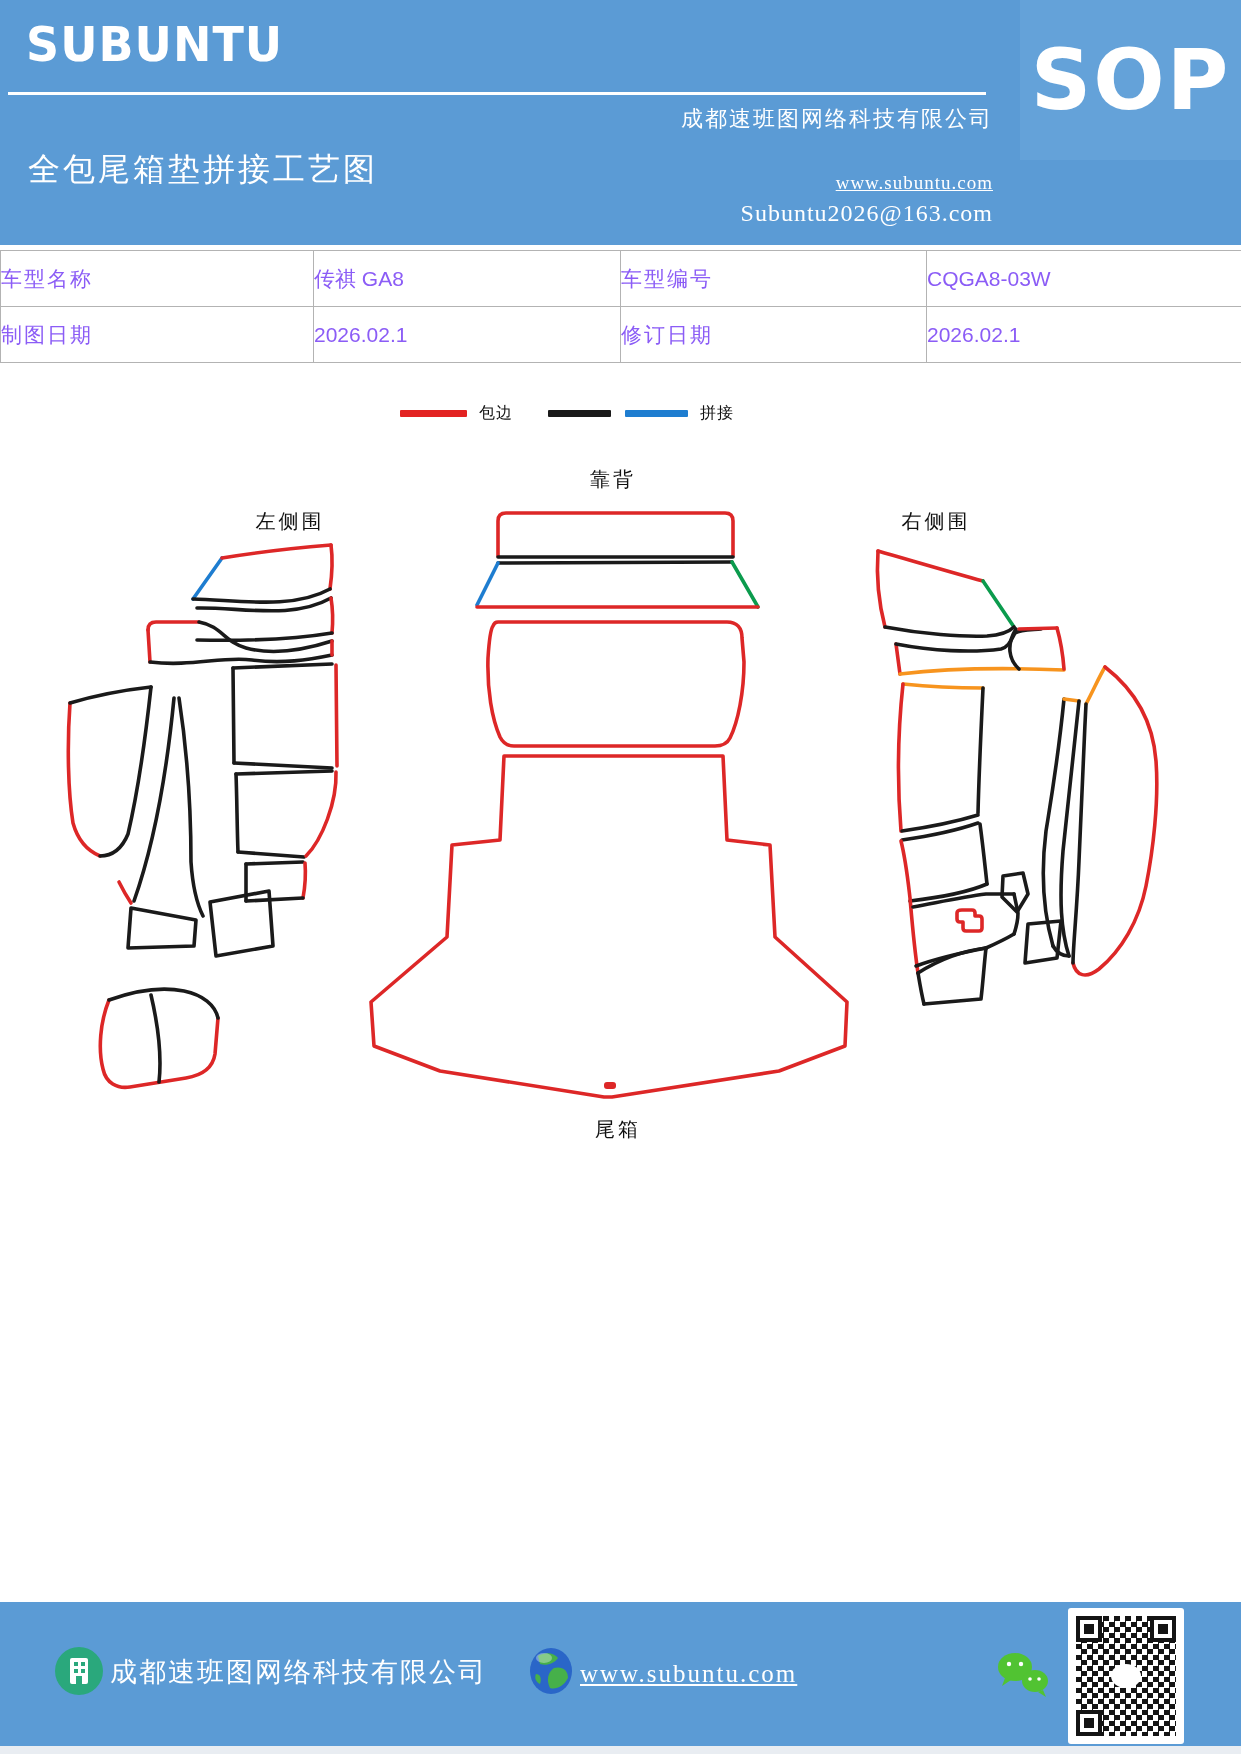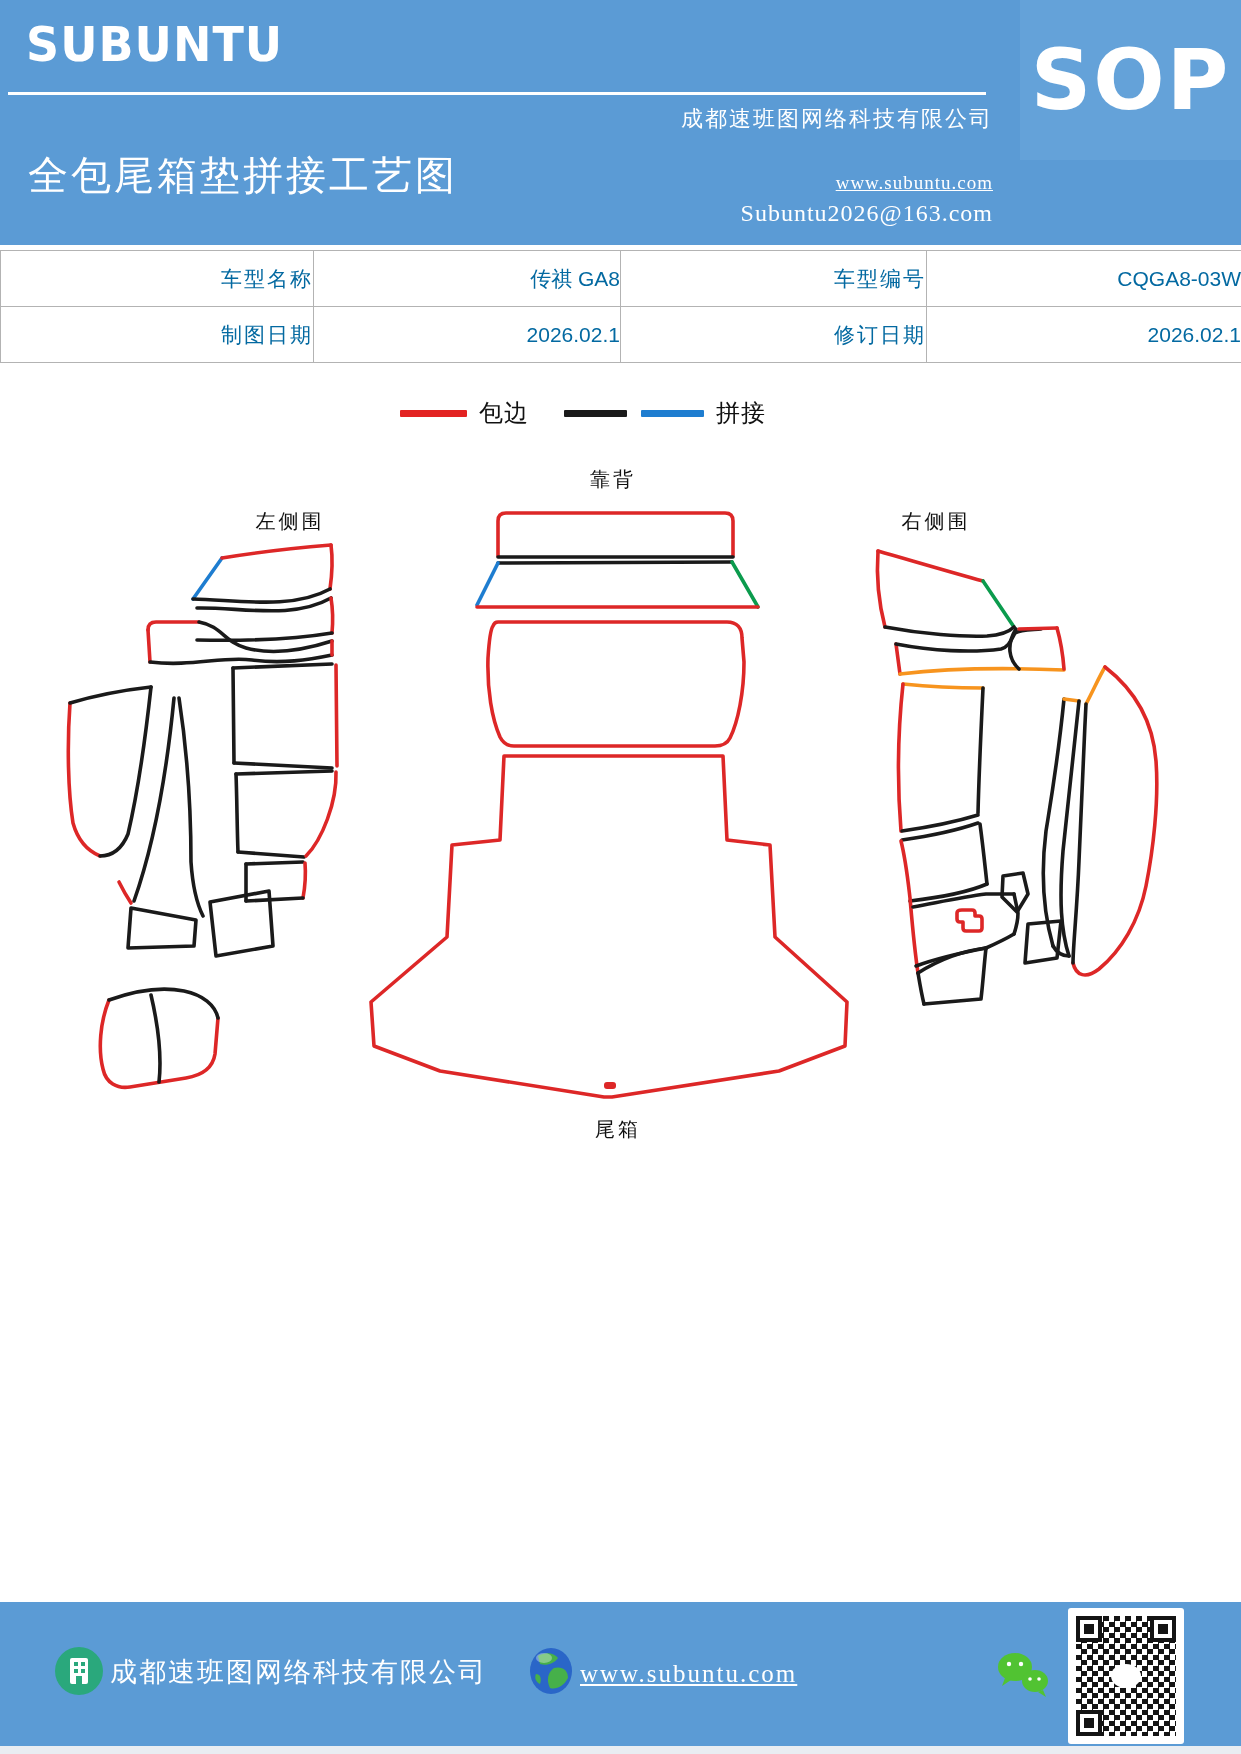--- a/index.html
+++ b/index.html
@@ -16,39 +16,39 @@
          background:var(--header-bg,#5b9bd5); }
   .sop-box { position:absolute; left:1020px; top:0; width:221px; height:160px;
          background:var(--sop-bg,#64a2d9); display:flex; align-items:center; justify-content:center; }
   .sop-text { color:#fff; font-size:84px; font-weight:800; letter-spacing:2px;
          font-family:"DejaVu Sans","Liberation Sans",sans-serif;text-align:right; }
   .logo { position:absolute; left:26px; top:16px; color:#fff; font-size:46px; font-weight:800;
          letter-spacing:1px; transform:scaleY(1.05); transform-origin:left top;
          font-family:"DejaVu Sans","Liberation Sans",sans-serif; }
   .hdr-rule { position:absolute; left:8px; top:92px; width:978px; height:3px; background:#fff; }
   .hdr-company { position:absolute; right:248px; top:104px; color:#fff; font-size:22px; letter-spacing:2px; }
-  .hdr-title { position:absolute; left:28px; top:148px; color:#fff; font-size:40px; letter-spacing:3px; }
+  .hdr-title { position:absolute; left:28px; top:148px; color:#fff; font-size:32px; letter-spacing:3px; }
   .hdr-web { position:absolute; right:248px; top:172px; color:#fff; font-size:19px;
          text-decoration:underline; letter-spacing:1px; }
   .hdr-mail { position:absolute; right:248px; top:200px; color:#fff; font-size:24px; letter-spacing:1px; }
 
   
   .info-table { position:absolute; left:0; top:250px; width:1241px; height:113px;
          border-collapse:collapse; table-layout:fixed; }
-  .info-table td { border:1px solid var(--table-border,#b3b3b3); text-align:right; vertical-align:middle;
-         font-size:21px; color:#0369a1; }
+  .info-table td { border:1px solid var(--table-border,#b3b3b3); text-align:left; vertical-align:middle;
+         font-size:21px; color:#8b5cf6; }
   .info-table td.lbl { font-family:"Liberation Serif","DejaVu Serif",serif; letter-spacing:2px; }
 
   
   .legend { position:absolute; left:400px; top:398px; height:30px; display:flex; align-items:center; }
   .sw { height:7px; border-radius:1px; }
   .sw-red   { width:67px; background:var(--legend-red,#e32322); }
   .sw-black { width:63px; background:var(--seam-black,#1a1a1a); margin-left:35px; }
   .sw-blue  { width:63px; background:var(--seam-blue,#1e7dd0); margin-left:14px; }
-  .legend-label { font-size:24px; color:#111; margin-left:12px; letter-spacing:1px;
+  .legend-label { font-size:16px; color:#111; margin-left:12px; letter-spacing:1px;
          font-family:"Liberation Serif","DejaVu Serif",serif; }
 
   
   .diagram-svg { position:absolute; left:0; top:0; width:1241px; height:1754px; }
   .diagram-svg path, .diagram-svg line { fill:none; stroke-width:3.6px;
          stroke-linecap:round; stroke-linejoin:round; }
   .e-red { stroke:var(--edge-red,#dd2727); }
   .e-blk { stroke:var(--seam-black,#1a1a1a); }
   .e-blu { stroke:var(--seam-blue,#1e7dd0); }
   .e-grn { stroke:var(--seam-green,#0b9b4d); }

